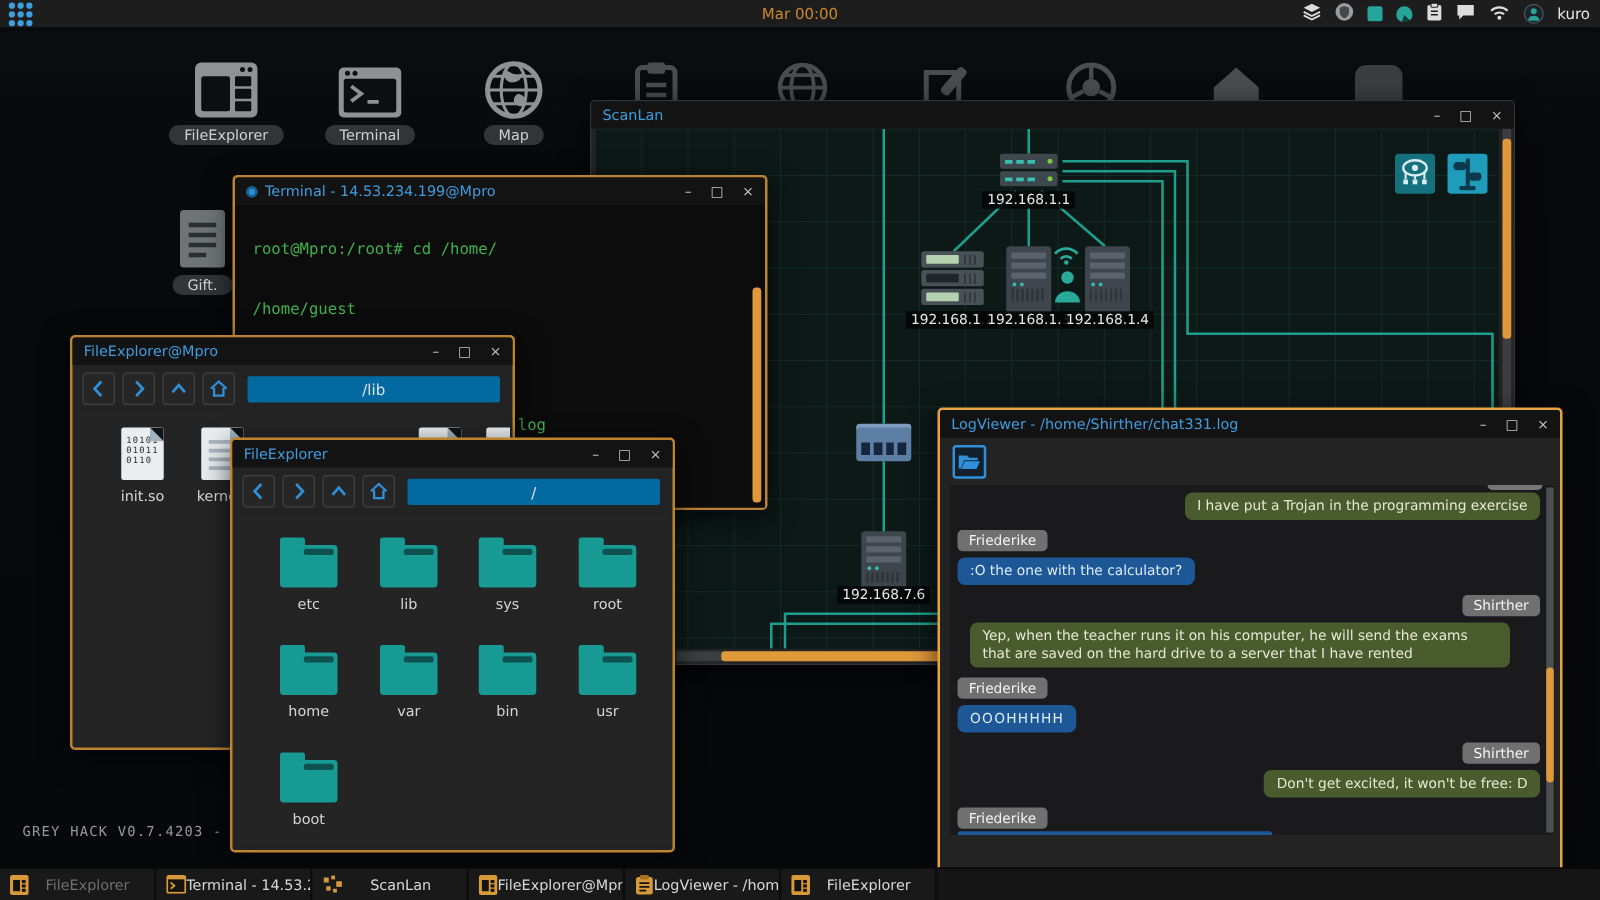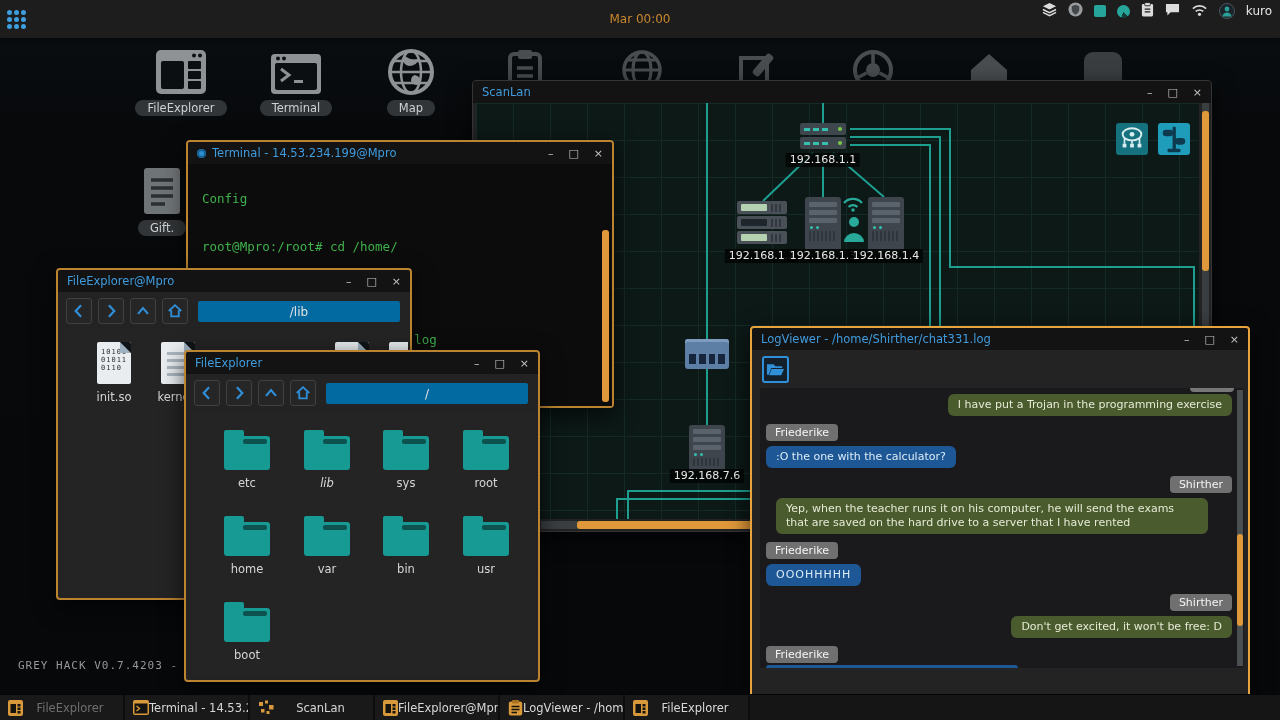--- a/index.html
+++ b/index.html
@@ -2,21 +2,21 @@
 <html><head>
 <meta charset="utf-8">
 <style>
   * { margin:0; padding:0; box-sizing:border-box; }
   html,body { width:1280px; height:720px; overflow:hidden; }
   body { font-family:"DejaVu Sans", sans-serif; background:#07090b; position:relative; }
   .stage { position:absolute; inset:0; width:1280px; height:720px;
            background:linear-gradient(180deg,#0b0f12 0%,#07090b 18%,#06080a 100%); }
 
   
-  .topbar { position:absolute; left:0; top:0; width:1280px; height:38px; background:#1d1d1d;
+  .topbar { position:absolute; left:0; top:0; width:1280px; height:22px; background:#1d1d1d;
             display:flex; align-items:center; z-index:60; box-shadow:0 1px 3px rgba(0,0,0,.6); }
   .appsgrid { display:grid; grid-template-columns:repeat(3,5px); grid-gap:2px; margin-left:7px; }
   .appsgrid i { width:5px; height:5px; border-radius:50%; background:#3d9fe0; }
   .clock { position:absolute; left:0; right:0; text-align:center; color:#c9872c; font-size:12px; }
   .tray { position:absolute; right:8px; top:0; height:22px; display:flex; align-items:center; gap:11px; }
   .tray .sq { width:12px; height:12px; background:#26a69a; border-radius:2px; }
   .tray .pie { width:13px; height:13px; border-radius:50%;
                background:conic-gradient(from 200deg,#26a69a 0deg 300deg,#123f3b 300deg 360deg); }
   .avatar { width:16px; height:16px; border-radius:50%; background:#1c242b; border:1px solid #4a555e;
             display:flex; align-items:center; justify-content:center; }
@@ -350,21 +350,20 @@
       <span class="termdot"></span>
       <span class="wtitle">Terminal - 14.53.234.199@Mpro</span>
       <div class="ctrls">
         <span>–</span>
         <span>□</span>
         <span>×</span>
       </div>
     </div>
     <div class="termbody">
       <div class="termlines">
-        <div>Config</div>
         <div>root@Mpro:/root# cd /home/</div>
         <div>/home/guest</div>
         <div>/home/Shirther</div>
         
         
       </div>
       <div class="termlines" style="position:absolute; left:166px; top:168px; padding:0;">chat331.log</div>
       <div class="sb-thumb" style="right:3px; top:66px; width:7px; height:172px;"></div>
     </div>
   </div>
@@ -456,21 +455,21 @@
             <path d="M4.5 12 L12 5 L19.5 12 M7.5 11 V18.5 H16.5 V11" stroke="#2f8fd8" stroke-width="2.2" fill="none"></path>
           </svg>
         </div>
     </div>
     <div class="addrbar" style="left:140px; right:10px;">/</div>
     <div class="fecontent" style="width:344px; height:264px;">
       <div class="fcell" style="left:23px; top:16px;">
           <div class="folder"></div>
           <div class="flabel">etc</div>
         </div>
-      <div class="fcell" style="left:103px; top:16px;font-style:italic;">
+      <div class="fcell" style="left:103px; top:16px;">
           <div class="folder"></div>
           <div class="flabel">lib</div>
         </div>
       <div class="fcell" style="left:182px; top:16px;">
           <div class="folder"></div>
           <div class="flabel">sys</div>
         </div>
       <div class="fcell" style="left:262px; top:16px;">
           <div class="folder"></div>
           <div class="flabel">root</div>

